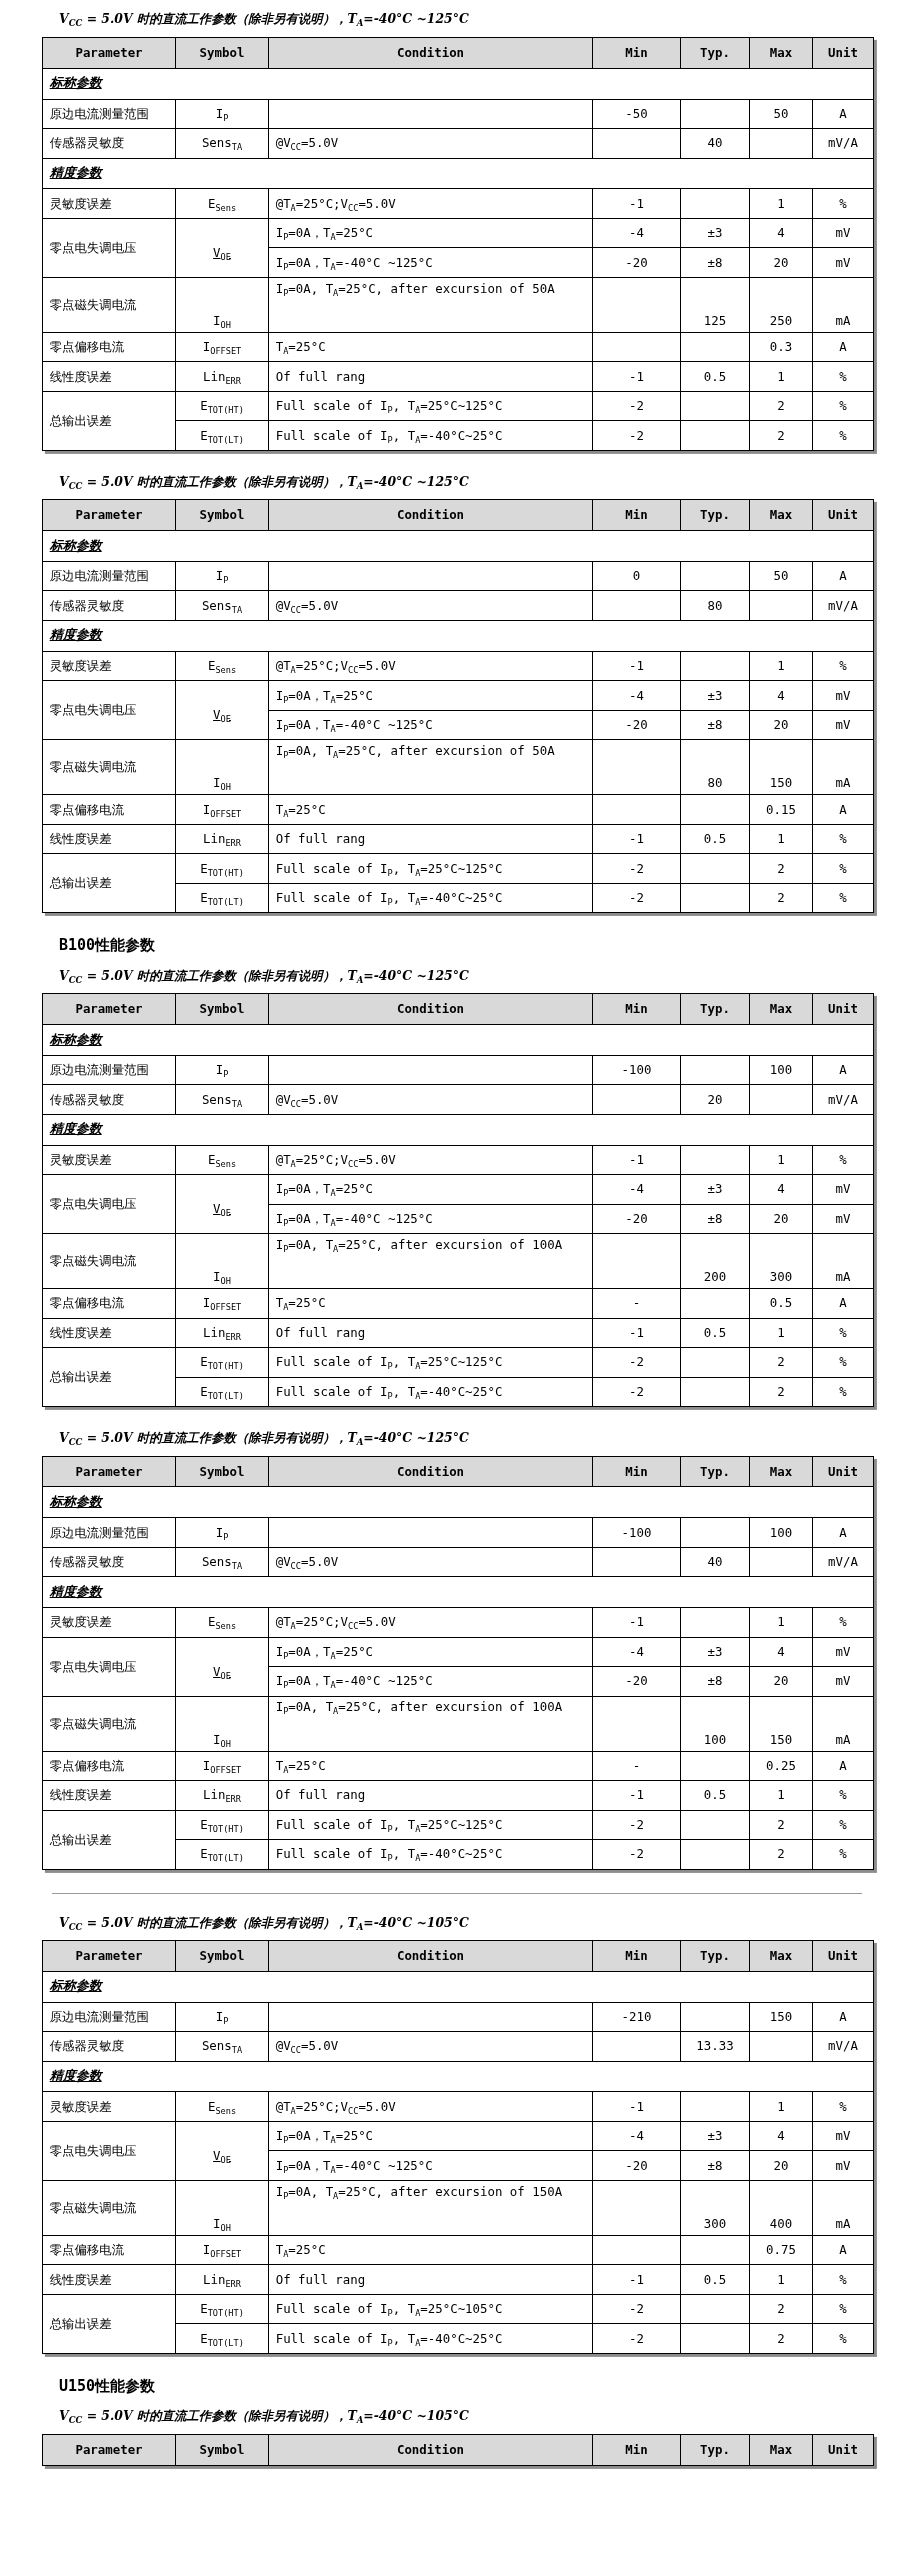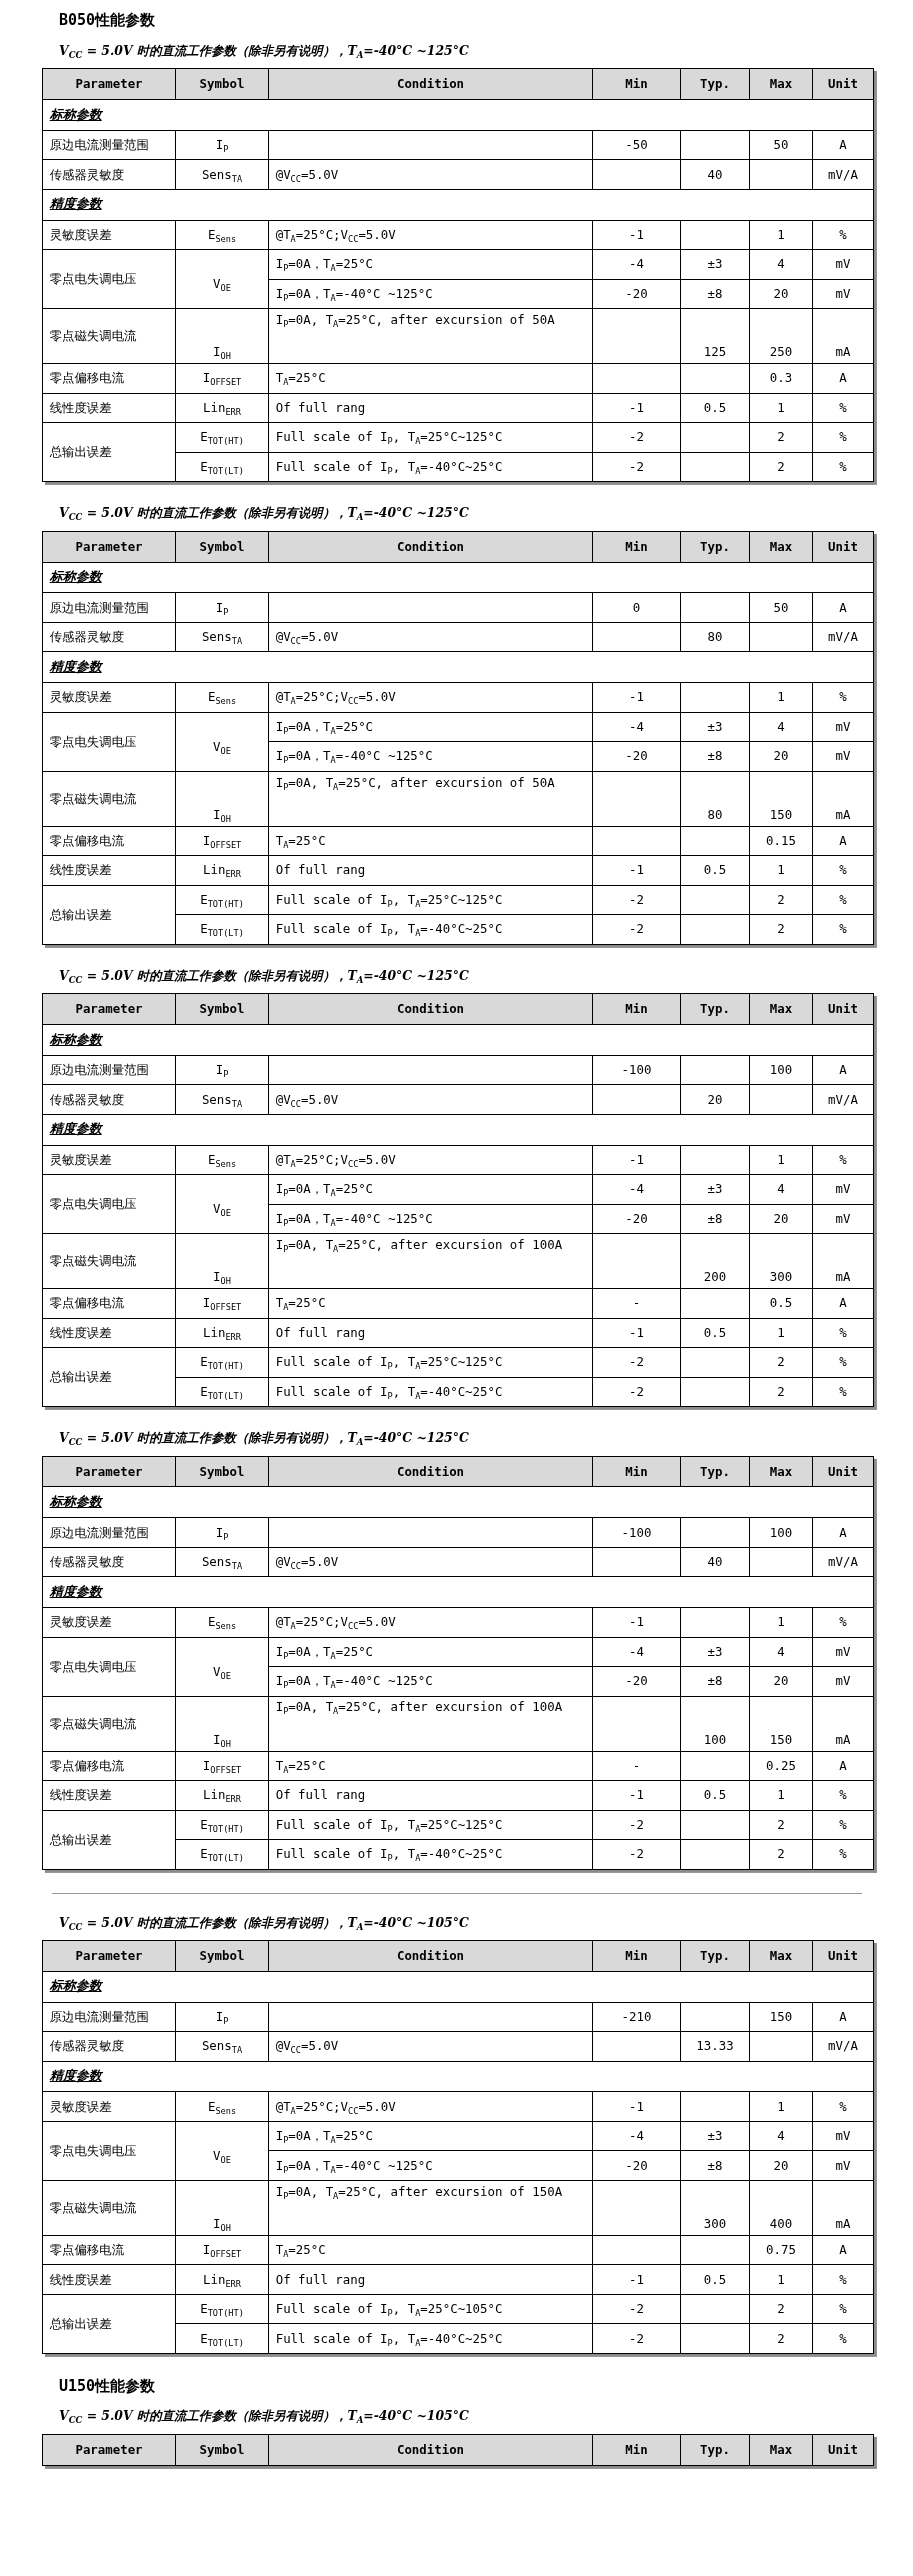--- a/index.html
+++ b/index.html
@@ -56,33 +56,32 @@
     text-decoration:underline;
   }
   tr.data{height:29.5px;}
   tr.tall{height:55px;}
   td.param{text-align:left;}
   td.cond{text-align:left;}
   td.sym,td.num,td.unit{text-align:center;}
   tr.tall td{vertical-align:bottom;}
   tr.tall td.cond{vertical-align:top;margin-top:32px;}
   tr.tall td.param{vertical-align:middle;}
-  td.sym-span{vertical-align:bottom;padding-bottom:15px;}
+  td.sym-span{vertical-align:bottom;padding-bottom:15px;text-decoration:underline;}
   sub{font-size:8.6px;line-height:0;}
   .divider{
     border-top:1.9px solid #999;
     margin:9.5px 52px 21px 52px;
   }
 </style>
 </head>
 <body>
 
 <main class="page" id="doc">
     <section class="section">
-      <h2>B050性能参数</h2>
       <p class="subtitle">V<sub>CC</sub> = 5.0V 时的直流工作参数（除非另有说明），T<sub>A</sub>=-40°C ~125°C</p>
       <table>
         <colgroup>
           <col style="width: 133px;">
           <col style="width: 93px;">
           <col style="width: 324px;">
           <col style="width: 88px;">
           <col style="width: 69px;">
           <col style="width: 63px;">
           <col style="width: 61px;">
@@ -309,20 +308,21 @@
             <td class="cond">Full scale of I<sub>P</sub>, T<sub>A</sub>=-40°C~25°C</td>
             <td class="num">-2</td>
             <td class="num"></td>
             <td class="num">2</td>
             <td class="unit">%</td>
           </tr>
         </tbody>
       </table>
     </section>
     <section class="section">
+      <h2>B100性能参数</h2>
       <p class="subtitle">V<sub>CC</sub> = 5.0V 时的直流工作参数（除非另有说明），T<sub>A</sub>=-40°C ~125°C</p>
       <table>
         <colgroup>
           <col style="width: 133px;">
           <col style="width: 93px;">
           <col style="width: 324px;">
           <col style="width: 88px;">
           <col style="width: 69px;">
           <col style="width: 63px;">
           <col style="width: 61px;">

